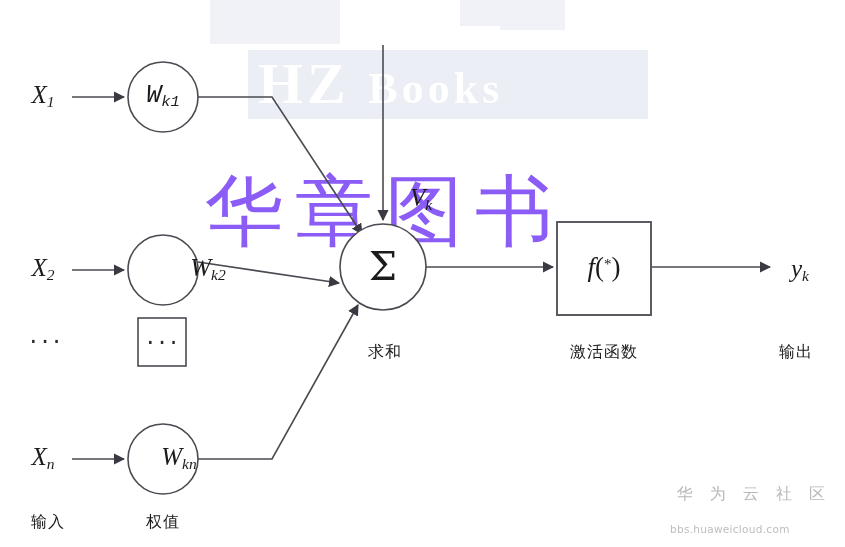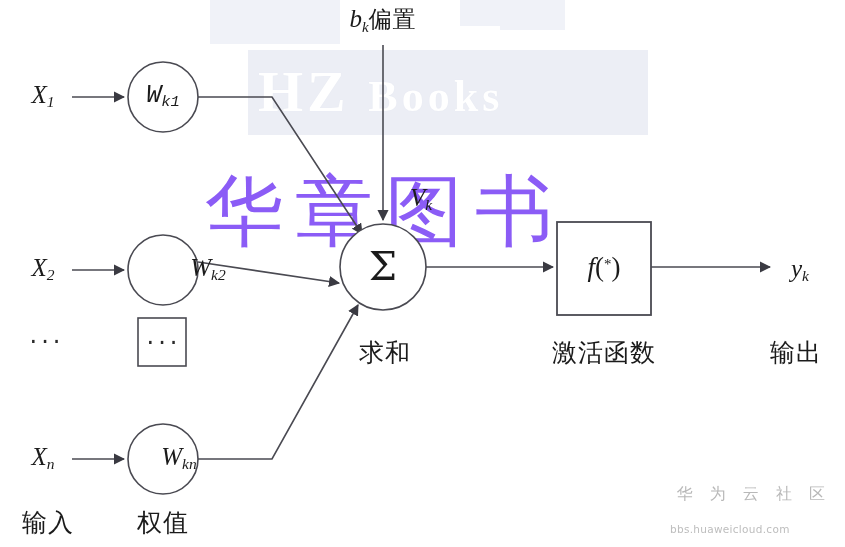--- a/index.html
+++ b/index.html
@@ -22,21 +22,21 @@
     left: 248px;
     top: 50px;
     width: 400px;
     font-family: "Liberation Serif", serif;
     font-size: 58px;
     font-weight: bold;
     letter-spacing: 4px;
     color: #ffffff;
     text-shadow: 0 0 1px #e3e6ef;
     background: #eceef5;
-    padding: 12px 10px;
+    padding: 4px 10px;
     box-sizing: border-box;
     line-height: 1.05;
     user-select: none;
   }
   .wm-hz .small { font-size: 44px; }
   .wm-cn {
     position: absolute;
     left: 205px;
     top: 160px;
     font-size: 78px;
@@ -93,21 +93,21 @@
     font-size: 25px;
   }
   .math sub {
     font-size: 0.62em;
     font-style: italic;
     vertical-align: -0.28em;
   }
   .math-nonital { font-style: normal; }
   .cjk {
     font-family: "DejaVu Sans", "Liberation Sans", sans-serif;
-    font-size: 25px;
+    font-size: 16px;
     letter-spacing: 1px;
     color: #1b1b1b;
   }
   .cjk-serif {
     font-family: "DejaVu Serif", serif;
     font-size: 23px;
     letter-spacing: 1px;
   }
   .sigma {
     font-family: "DejaVu Serif", serif;
@@ -202,23 +202,20 @@
   </div>
   <div class="lbl math centered" style="left:163px; top:269px;margin-left:45px;">
     <span>W</span><sub>k2</sub>
   </div>
   <div class="lbl math centered" style="left:179px; top:458px;">
     <span>W</span><sub>kn</sub>
   </div>
 
   <div class="lbl dots centered" style="left:164px; top:343px;">···</div>
 
-  <div class="lbl centered" style="left:383px; top:20px;">
-    <span class="math">b</span><sub class="math" style="font-size:15px;">k</sub><span class="cjk-serif">偏置</span>
-  </div>
 
   <div class="lbl math centered" style="left:421px; top:199px;">
     <span>V</span><sub>k</sub>
   </div>
 
   <div class="lbl sigma centered" style="left:383px; top:266px;">Σ</div>
 
   <div class="lbl cjk centered" style="left:385px; top:352px;">求和</div>
 
   <div class="lbl fstar centered" style="left:604px; top:267px;">

